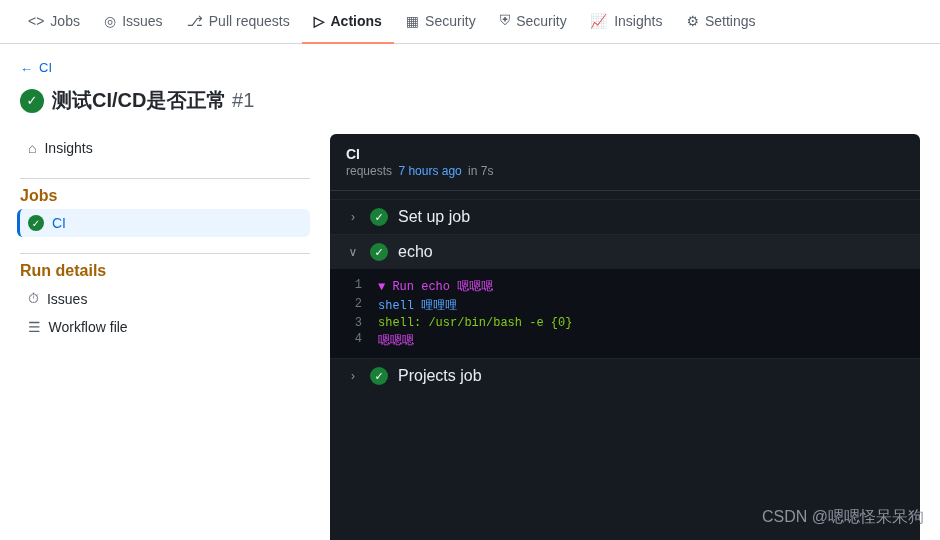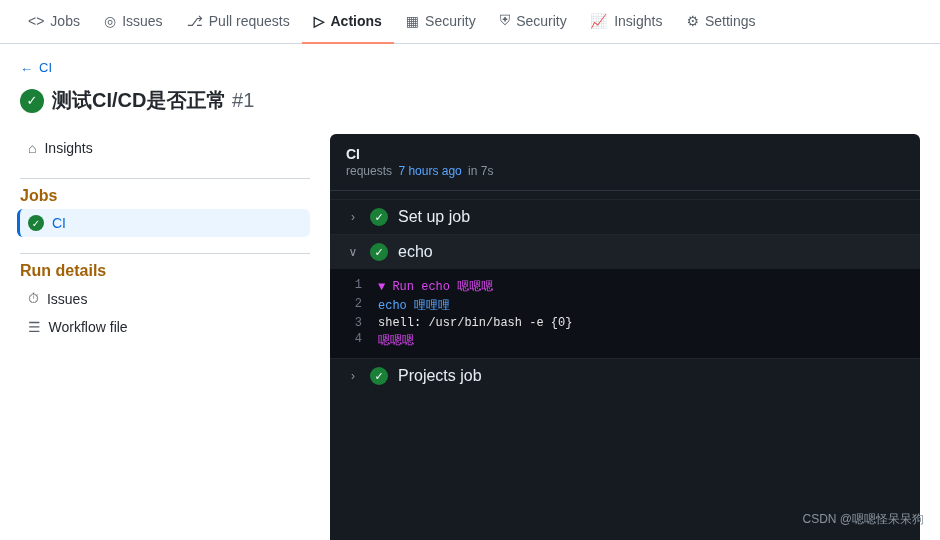--- a/index.html
+++ b/index.html
@@ -223,27 +223,27 @@
       color: #e6edf3;
     }
     .line-num {
       color: #6e7681;
       min-width: 16px;
       text-align: right;
       user-select: none;
     }
     .line-content { color: #d946ef; }
     .line-content.cmd { color: #58a6ff; }
-    .line-content.comment { color: #e5e5e5; }
+    .line-content.comment { color: #84cc16; }
     .watermark {
       position: absolute;
       bottom: 12px;
       right: 16px;
       color: #8b949e;
-      font-size: 12px;
+      font-size: 16px;
     }
   </style>
 </head>
 <body>
 
 <div style="position:relative; width:940px; height:540px; overflow:hidden; background:#ffffff;">
 
   <nav class="top-nav">
     <a class="nav-item">
       <span class="nav-icon">&lt;&gt;</span>
@@ -353,21 +353,21 @@
           <span class="step-label">echo</span>
         </div>
 
         <div class="code-block">
           <div class="code-line">
             <span class="line-num">1</span>
             <span class="line-content">▼ Run echo 嗯嗯嗯</span>
           </div>
           <div class="code-line">
             <span class="line-num">2</span>
-            <span class="line-content cmd">  echo 哩哩哩</span>
+            <span class="line-content cmd">  shell 哩哩哩</span>
           </div>
           <div class="code-line">
             <span class="line-num">3</span>
             <span class="line-content comment">  shell: /usr/bin/bash -e {0}</span>
           </div>
           <div class="code-line">
             <span class="line-num">4</span>
             <span class="line-content">嗯嗯嗯</span>
           </div>
         </div>

